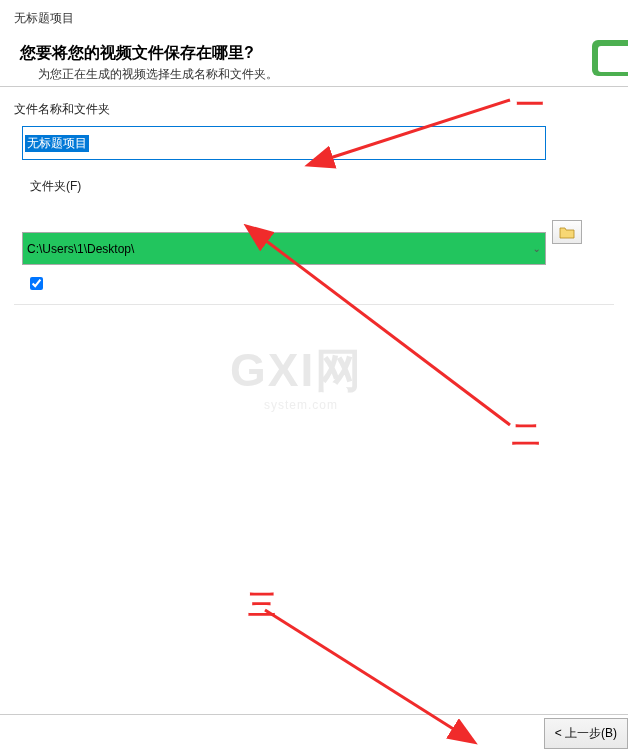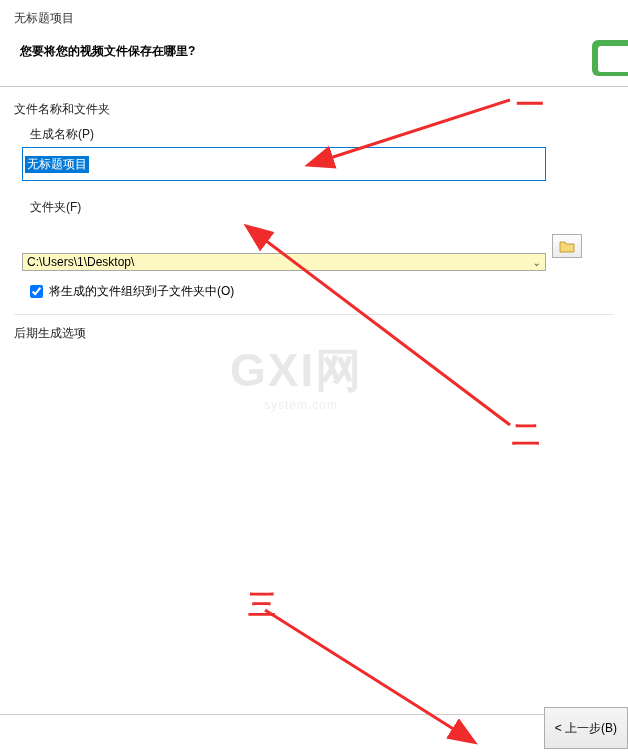--- a/index.html
+++ b/index.html
@@ -20,21 +20,21 @@
       font-size: 12px;
       font-weight: normal;
       color: #333;
     }
     .question-row {
       margin-top: 16px;
       padding-left: 6px;
     }
     .question {
       font-weight: bold;
-      font-size: 12px;
+      font-size: 16px;
     }
     .subtext {
       font-size: 12px;
       color: #333;
       padding-left: 18px;
       margin-top: 2px;
     }
     .logo-corner {
       position: absolute;
       right: 0;
@@ -88,28 +88,28 @@
       line-height: 17px;
     }
     .folder-row {
       display: flex;
       align-items: center;
       margin-left: 8px;
       gap: 6px;
     }
     .folder-select {
       width: 524px;
-      height: 18px;
+      height: 33px;
       border: 1px solid #a9a9a9;
       padding: 1px 4px;
       font-size: 12px;
       display: flex;
       align-items: center;
       justify-content: space-between;
-      background: #fef9c3;
+      background: #22c55e;
       margin-top: 33px;
     }
     .folder-select .caret {
       font-size: 10px;
       color: #555;
     }
     .browse-btn {
       width: 30px;
       height: 24px;
       border: 1px solid #adadad;
@@ -143,21 +143,21 @@
       background: #ccc;
     }
     .button-bar {
       position: absolute;
       right: 0;
       bottom: 6px;
       display: flex;
       gap: 0;
     }
     .wiz-btn {
-      height: 42px;
+      height: 31px;
       min-width: 82px;
       border: 1px solid #adadad;
       background: linear-gradient(#f5f5f5,#e9e9e9);
       font-size: 12px;
       padding: 0 10px;
       font-family: inherit;
     }
     .wiz-btn.primary {
       border: 1px solid #0078d7;
       background: linear-gradient(#eaf3fb,#d7e8f7);
@@ -194,37 +194,37 @@
       font-family: "SimHei","Microsoft YaHei",sans-serif;
     }
   </style>
 </head>
 <body>
 
 <div class="header">
   <div class="wizard-title">无标题项目</div>
   <div class="question-row">
     <div class="question">您要将您的视频文件保存在哪里?</div>
+    <div class="subtext">为您正在生成的视频选择生成名称和文件夹。</div>
   </div>
 </div>
 
 <div class="logo-corner">
   <svg width="40" height="40">
     <rect x="4" y="4" width="50" height="36" rx="6" fill="#4caf50"></rect>
     <rect x="10" y="10" width="50" height="26" rx="3" fill="#fff"></rect>
   </svg>
 </div>
 
 <div class="divider-top"></div>
 
 <div class="content">
 
   <div class="group-label">文件名称和文件夹</div>
 
-  <div class="field-label">生成名称(P)</div>
   <div class="input-wrap">
     <span class="sel">无标题项目</span>
   </div>
 
   <div style="height:18px"></div>
 
   <div class="field-label">文件夹(F)</div>
   <div class="folder-row">
     <div class="folder-select">
       <span>C:\Users\1\Desktop\</span>
@@ -232,26 +232,24 @@
     </div>
     <div class="browse-btn">
       <svg width="16" height="14">
         <path d="M1 3 h5 l1 2 h8 v8 h-14 z" fill="#f7d774" stroke="#b58a1e" stroke-width="0.8"></path>
       </svg>
     </div>
   </div>
 
   <label class="checkbox-row">
     <input type="checkbox" checked="" style="">
-    <span>将生成的文件组织到子文件夹中(O)</span>
   </label>
 
   <div class="hr-light"></div>
 
-  <div class="group-label">后期生成选项</div>
 
 
 
 </div>
 
 <div class="watermark">
   <span>GXI网</span>
   <span class="small">system.com</span>
 </div>
 

